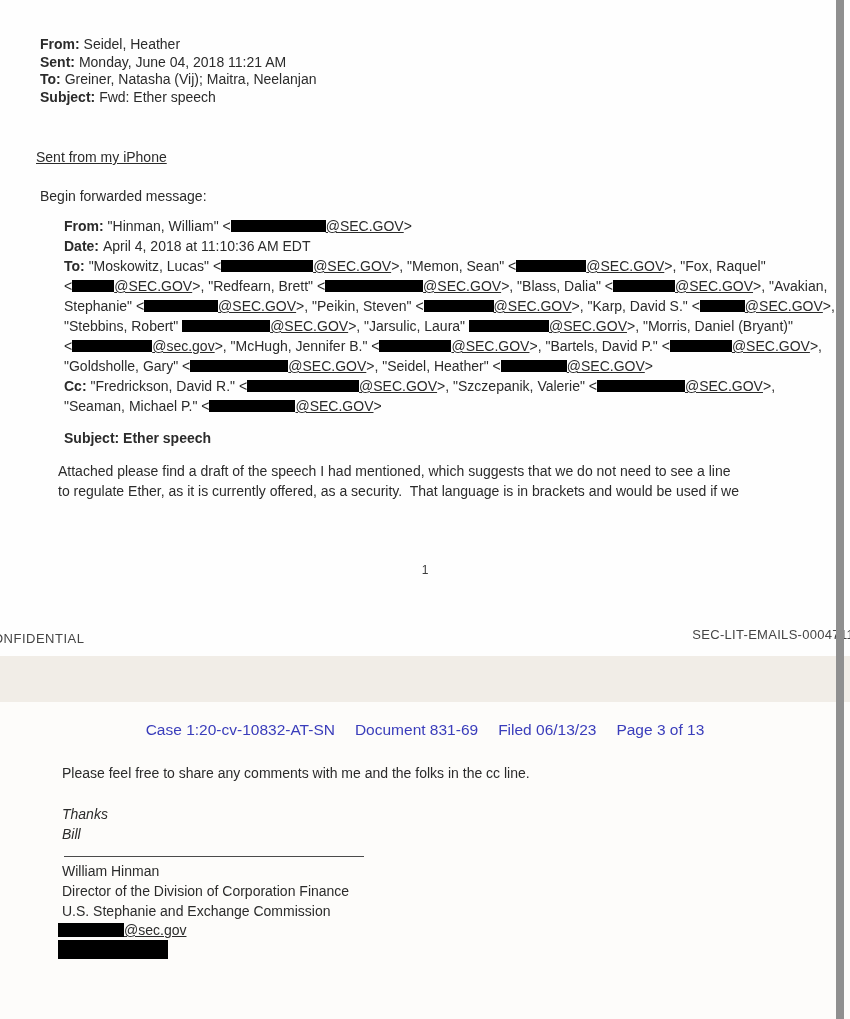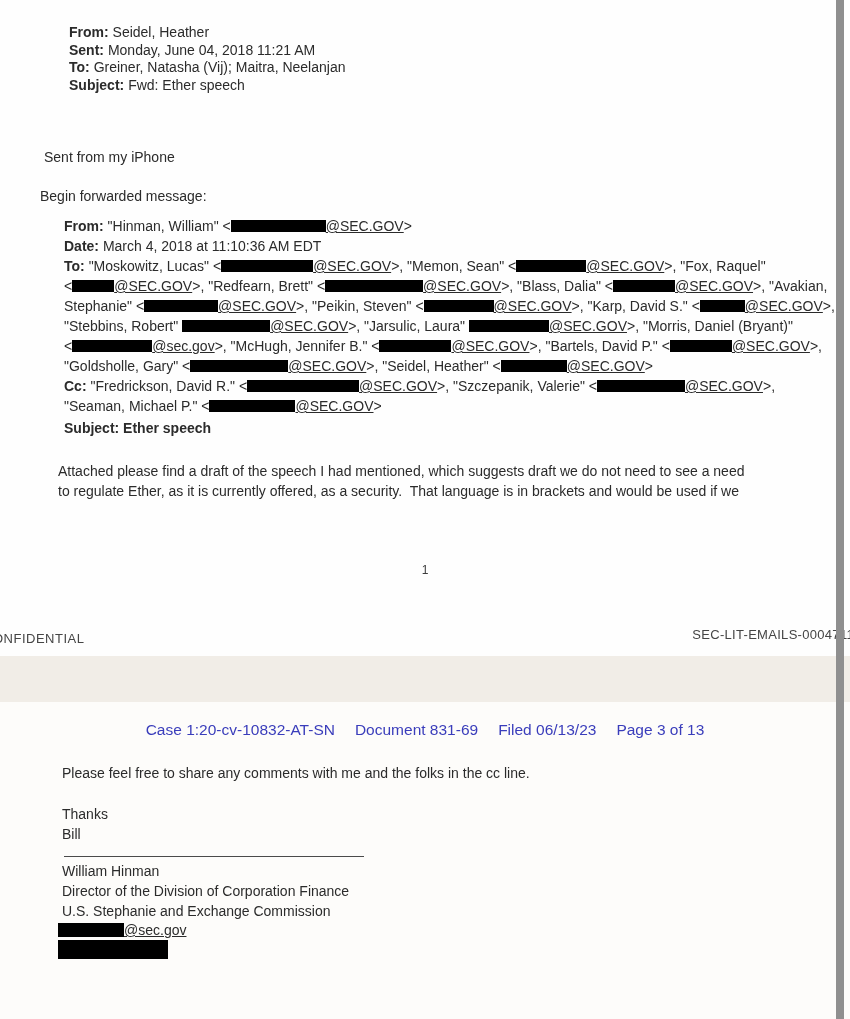--- a/index.html
+++ b/index.html
@@ -13,33 +13,33 @@
   .abs{position:absolute;}
   .rl{white-space:pre;line-height:inherit;}
   .b{font-weight:bold;}
   .u{text-decoration:underline;}
   .redact{display:inline-block;background:#000;height:12px;vertical-align:-1px;}
   .scan{filter:blur(0.25px);}
   #page1{left:0;top:0;width:850px;height:656px;background:#fefefe;}
   #band{left:0;top:656px;width:850px;height:46px;background:var(--band,#f1ede7);}
   #page2{left:0;top:702px;width:850px;height:317px;background:#fdfcfa;}
   #vbar{left:836px;top:0;width:8px;height:1019px;background:var(--bar,#8f8f8f);z-index:9;}
-  #top-header{left:40px;top:24px;line-height:17.5px;margin-left:29px;}
-  #sent-from{left:44px;top:149px;}
+  #top-header{left:40px;top:36px;line-height:17.5px;}
+  #sent-from{left:36px;top:149px;text-decoration:underline;}
   #begin-fwd{left:40px;top:188px;text-align:center;}
   #fwd-block{left:64px;top:216px;line-height:20px;}
-  #fwd-block .rl:last-child{margin-top:2px;}
+  #fwd-block .rl:last-child{margin-top:12px;}
   #body1{left:58px;top:462px;line-height:19.5px;width:760px;}
   #pagenum{left:0;top:563px;width:850px;text-align:center;font-size:12px;color:#3c3c3c;}
   #foot-left{left:-7px;top:631px;font-size:13px;color:#454545;letter-spacing:0.5px;}
   #foot-right{right:-4px;top:627px;font-size:13px;color:#454545;letter-spacing:0.3px;}
   #caption{left:0;top:721px;width:850px;text-align:center;color:var(--blue,#3a3dbb);font-size:15.5px;}
   #caption span{margin:0 10px;}
   #body2{left:62px;top:765px;}
-  #thanks{left:62px;top:804px;line-height:20px;}
+  #thanks{left:62px;top:804px;line-height:20px;font-style:italic;}
   #sig-divider{left:64px;top:856px;width:300px;border-top:1.6px solid #4a4a4a;height:0;}
   #sig-block{left:62px;top:861px;line-height:20px;}
   #sig-email{left:58px;top:921px;line-height:18px;}
   #sig-email .redact{height:14px;vertical-align:-2px;}
   #bottom-block{left:58px;top:940px;width:110px;height:19px;background:#000;}
 </style>
 </head>
 <body class="scan" style="--ink: #2b2b2b; --blue: #3a3dbb; --band: #f1ede7; --bar: #8f8f8f;">
 
 <div id="page1" class="abs"></div>
@@ -51,34 +51,34 @@
     <div class="rl"><span class="b">Sent: </span><span>Monday, June 04, 2018 11:21 AM</span></div>
     <div class="rl"><span class="b">To: </span><span>Greiner, Natasha (Vij); Maitra, Neelanjan</span></div>
     <div class="rl"><span class="b">Subject: </span><span>Fwd: Ether speech</span></div>
   </div>
 
 <div id="sent-from" class="abs">Sent from my iPhone</div>
 <div id="begin-fwd" class="abs">Begin forwarded message:</div>
 
 <div id="fwd-block" class="abs">
     <div class="rl"><span class="b">From: </span><span>"Hinman, William" &lt;</span><span class="redact" style="width: 95px;"></span><span class="u">@SEC.GOV</span><span>&gt;</span></div>
-    <div class="rl"><span class="b">Date: </span><span>March 4, 2018 at 11:10:36 AM EDT</span></div>
+    <div class="rl"><span class="b">Date: </span><span>April 4, 2018 at 11:10:36 AM EDT</span></div>
     <div class="rl"><span class="b">To: </span><span>"Moskowitz, Lucas" &lt;</span><span class="redact" style="width: 92px;"></span><span class="u">@SEC.GOV</span><span>&gt;, "Memon, Sean" &lt;</span><span class="redact" style="width: 70px;"></span><span class="u">@SEC.GOV</span><span>&gt;, "Fox, Raquel"</span></div>
     <div class="rl"><span>&lt;</span><span class="redact" style="width: 42px;"></span><span class="u">@SEC.GOV</span><span>&gt;, "Redfearn, Brett" &lt;</span><span class="redact" style="width: 98px;"></span><span class="u">@SEC.GOV</span><span>&gt;, "Blass, Dalia" &lt;</span><span class="redact" style="width: 62px;"></span><span class="u">@SEC.GOV</span><span>&gt;, "Avakian,</span></div>
     <div class="rl"><span>Stephanie" &lt;</span><span class="redact" style="width: 74px;"></span><span class="u">@SEC.GOV</span><span>&gt;, "Peikin, Steven" &lt;</span><span class="redact" style="width: 70px;"></span><span class="u">@SEC.GOV</span><span>&gt;, "Karp, David S." &lt;</span><span class="redact" style="width: 45px;"></span><span class="u">@SEC.GOV</span><span>&gt;,</span></div>
     <div class="rl"><span>"Stebbins, Robert" </span><span class="redact" style="width: 88px;"></span><span class="u">@SEC.GOV</span><span>&gt;, "Jarsulic, Laura" </span><span class="redact" style="width: 80px;"></span><span class="u">@SEC.GOV</span><span>&gt;, "Morris, Daniel (Bryant)"</span></div>
     <div class="rl"><span>&lt;</span><span class="redact" style="width: 80px;"></span><span class="u">@sec.gov</span><span>&gt;, "McHugh, Jennifer B." &lt;</span><span class="redact" style="width: 72px;"></span><span class="u">@SEC.GOV</span><span>&gt;, "Bartels, David P." &lt;</span><span class="redact" style="width: 62px;"></span><span class="u">@SEC.GOV</span><span>&gt;,</span></div>
     <div class="rl"><span>"Goldsholle, Gary" &lt;</span><span class="redact" style="width: 98px;"></span><span class="u">@SEC.GOV</span><span>&gt;, "Seidel, Heather" &lt;</span><span class="redact" style="width: 66px;"></span><span class="u">@SEC.GOV</span><span>&gt;</span></div>
     <div class="rl"><span class="b">Cc: </span><span>"Fredrickson, David R." &lt;</span><span class="redact" style="width: 112px;"></span><span class="u">@SEC.GOV</span><span>&gt;, "Szczepanik, Valerie" &lt;</span><span class="redact" style="width: 88px;"></span><span class="u">@SEC.GOV</span><span>&gt;,</span></div>
     <div class="rl"><span>"Seaman, Michael P." &lt;</span><span class="redact" style="width: 86px;"></span><span class="u">@SEC.GOV</span><span>&gt;</span></div>
     <div class="rl"><span class="b">Subject: Ether speech</span></div>
   </div>
 
 <div id="body1" class="abs" style="line-height:19.5px">
-    <div class="rl"><span>Attached please find a draft of the speech I had mentioned, which suggests draft we do not need to see a need</span></div>
+    <div class="rl"><span>Attached please find a draft of the speech I had mentioned, which suggests that we do not need to see a line</span></div>
     <div class="rl"><span>to regulate Ether, as it is currently offered, as a security.  That language is in brackets and would be used if we</span></div>
   </div>
 
 <div id="pagenum" class="abs">1</div>
 <div id="foot-left" class="abs">ONFIDENTIAL</div>
 <div id="foot-right" class="abs">SEC-LIT-EMAILS-0004711</div>
 
 <div id="caption" class="abs">
   <span>Case 1:20-cv-10832-AT-SN</span><span>Document 831-69</span><span>Filed 06/13/23</span><span>Page 3 of 13</span>
 </div>

